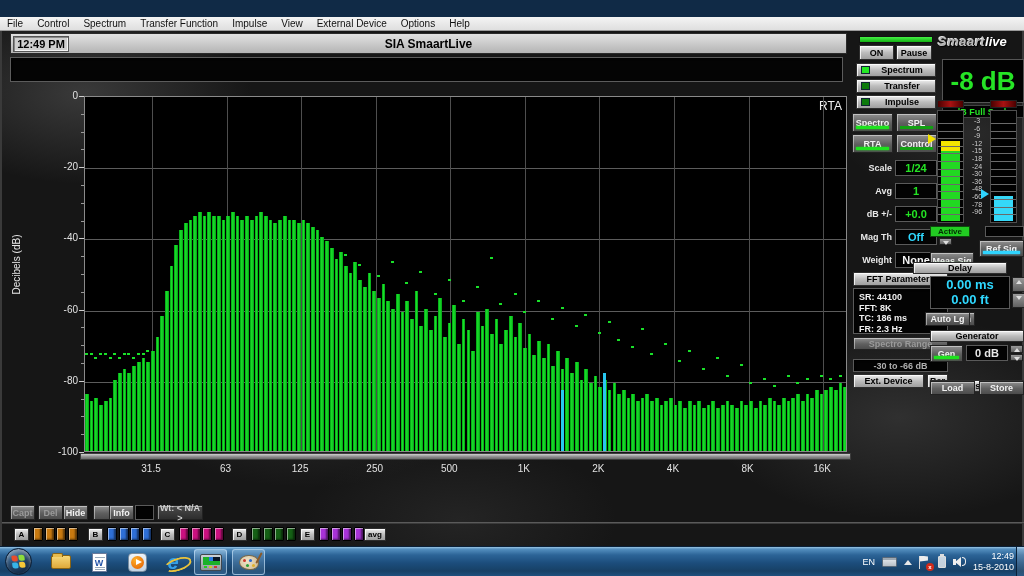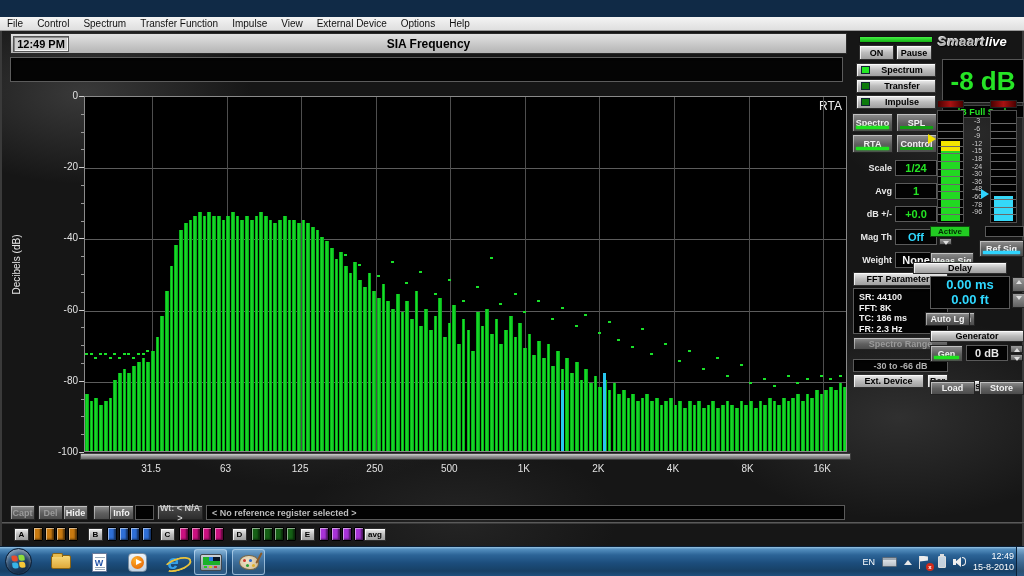--- a/index.html
+++ b/index.html
@@ -195,21 +195,21 @@
       <span class="menu-item">View</span>
       <span class="menu-item">External Device</span>
       <span class="menu-item">Options</span>
       <span class="menu-item">Help</span>
     </div>
 
   <div class="appbg">
 
     <div class="hdrbar">
       <span class="clockbox">12:49 PM</span>
-      <span class="apptitle">SIA Frequency</span>
+      <span class="apptitle">SIA SmaartLive</span>
     </div>
 
     <div class="readout"></div>
 
     <div class="ylabel">Decibels (dB)</div>
     <div id="yticks">
         <div class="ytick-label" style="left: 42px; top: 59px;">0</div>
         <div class="ytick-major" style="left: 77px; top: 65px;"></div>
         <div class="ytick-label" style="left: 42px; top: 130.2px;">-20</div>
         <div class="ytick-major" style="left: 77px; top: 136.2px;"></div>
@@ -665,21 +665,20 @@
 
     <div id="bottombtns">
         <div class="gbtn disabled" style="left: 8px; top: 474px; width: 25px; height: 15px;">Capt</div>
         <div class="gbtn disabled" style="left: 36px; top: 474px; width: 25px; height: 15px;">Del</div>
         <div class="gbtn" style="left: 61px; top: 474px; width: 25px; height: 15px;">Hide</div>
         <div class="gbtn disabled" style="left: 91px; top: 474px; width: 25px; height: 15px; padding-left: 30px;">Flip</div>
         <div class="gbtn" style="left: 107px; top: 474px; width: 25px; height: 15px;">Info</div>
       </div>
     <div class="blackbox" style="left:133px;top:474px;width:19px;height:15px"></div>
     <div class="gbtn" style="left:155px;top:474px;width:46px;height:15px;background:linear-gradient(180deg,#4a4a4a,#2e2e2e);color:#cfcfcf">Wt: &lt; N/A &gt;</div>
-    <div class="blackbox" style="left:204px;top:474px;width:639px;height:15px;font-size:9px;font-weight:bold;color:#bdbdbd;display:flex;align-items:center;padding-left:5px">&lt; No reference register selected &gt;</div>
     <div class="divider"></div>
 
     <div id="registers">
         <div class="sbtn" style="left: 12px; top: 497px; width: 15px; height: 13px; font-size: 8px;">A</div>
         <div class="swatch" style="left: 31px; top: 496px; background: rgb(201, 122, 16);"></div>
         <div class="swatch" style="left: 42.5px; top: 496px; background: rgb(201, 122, 16);"></div>
         <div class="swatch" style="left: 54px; top: 496px; background: rgb(201, 122, 16);"></div>
         <div class="swatch" style="left: 65.5px; top: 496px; background: rgb(201, 122, 16);"></div>
         <div class="sbtn" style="left: 86px; top: 497px; width: 15px; height: 13px; font-size: 8px;">B</div>
         <div class="swatch" style="left: 105px; top: 496px; background: rgb(46, 111, 214);"></div>

